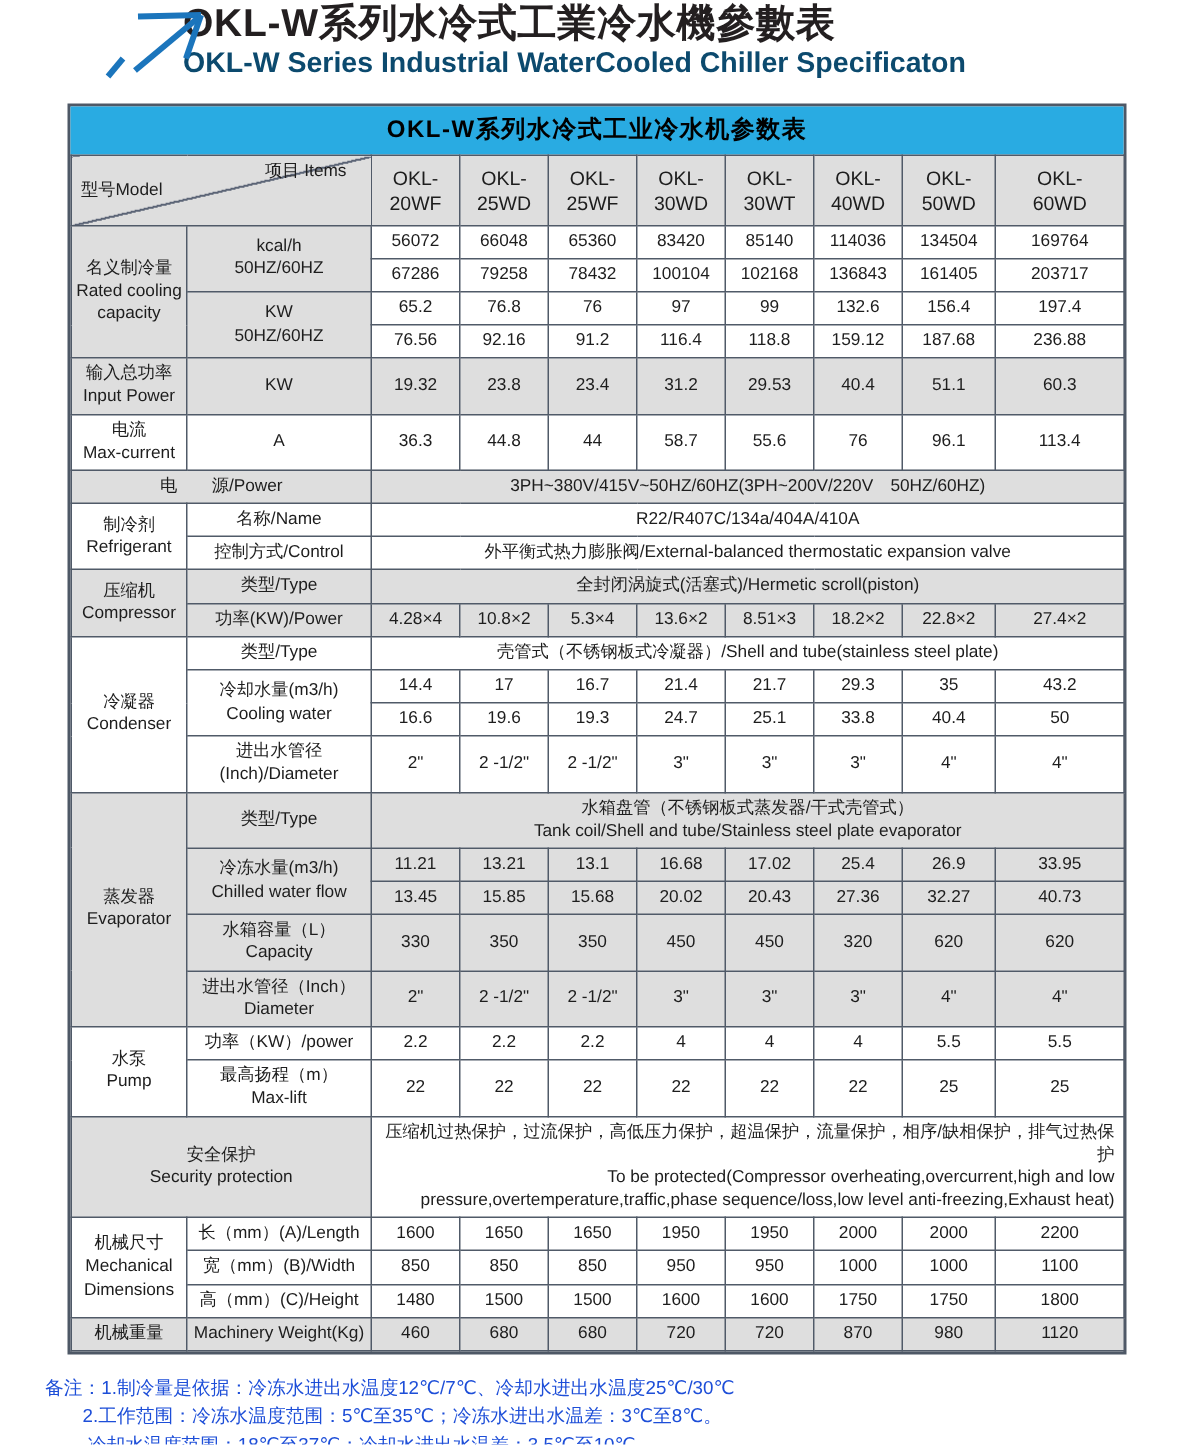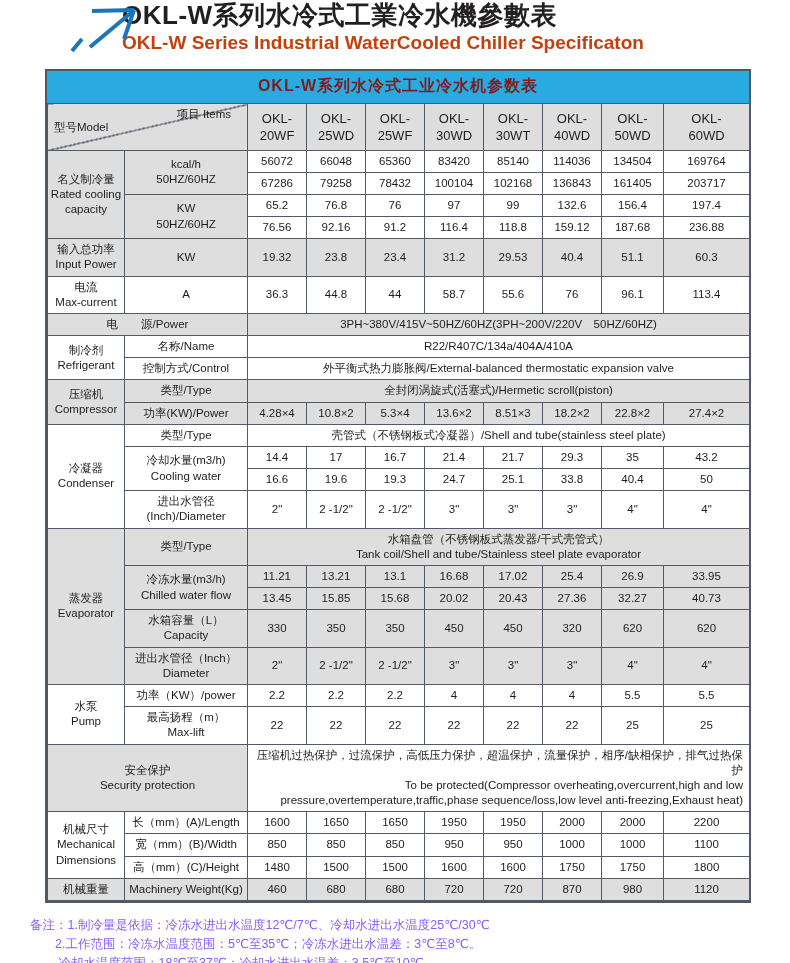--- a/index.html
+++ b/index.html
@@ -9,26 +9,26 @@
     font-family: "Liberation Sans", "DejaVu Sans", sans-serif;
     color: #1a1a1a;
   }
   .page { position: relative; width: 790px; height: 963px; background:#fff; }
 
   
   .masthead { position: relative; height: 64px; }
   .logo { position: absolute; left: 70px; top: 3px; width: 92px; height: 50px; }
   .titles { margin-left: 122px; padding-top: 1px; }
   .title-cn { font-size: 26px; font-weight: bold; color: #231f20; line-height: 1.15; letter-spacing: 0.5px; }
-  .title-en { font-size: 19px; font-weight: 600; color: #c2410c; line-height: 1.2; margin-top: 1px; }
+  .title-en { font-size: 19px; font-weight: 600; color: #0c4a6e; line-height: 1.2; margin-top: 1px; }
 
   
   .table-wrap { margin: 5px 40px 0 45px; width: 706px; border: 2px solid #4e5866; }
   .banner {
-    background: #29abe2; color: #7f1d1d; text-align: center;
+    background: #29abe2; color: #000000; text-align: center;
     font-size: 16px; font-weight: bold; padding: 5px 0 6px 0; letter-spacing: 1px;
   }
   table { border-collapse: collapse; width: 100%; table-layout: fixed; }
   td, th {
     border: 1px solid #505a68; text-align: center; vertical-align: middle;
     padding: 3px 1px; font-size: 11.5px; line-height: 1.32; font-weight: normal;
     white-space: pre-line; word-wrap: break-word; color: #1d1d1d;
   }
   .shaded { background: #dedede; }
   .left { text-align: right; padding: 3px 6px; }
@@ -37,21 +37,21 @@
     background-image: linear-gradient(to bottom right,
       transparent calc(50% - 0.7px), #5a6375 calc(50% - 0.7px),
       #5a6375 calc(50% + 0.7px), transparent calc(50% + 0.7px)),
       linear-gradient(#dedede,#dedede);
   }
   .corner .c-top    { position: absolute; top: 3px;  right: 16px; font-size: 11.5px; }
   .corner .c-bottom { position: absolute; bottom: 14px; left: 6px; font-size: 11.5px; }
 
   
   .notes { margin: 13px 26px 0 30px; }
-  .note-line { font-size: 12.5px; line-height: 1.52; color: #8b5cf6; white-space: pre-wrap; }
+  .note-line { font-size: 12.5px; line-height: 1.52; color: #1d4ed8; white-space: pre-wrap; }
 </style>
 </head>
 <body>
 
 <div class="page">
 
   <div class="masthead">
     <svg class="logo" viewBox="0 0 92 50" fill="none">
       <path d="M22 8 L64 7" stroke="#1b75bc" stroke-width="4"></path>
       <path d="M64 7 L54 36" stroke="#1b75bc" stroke-width="4"></path>

